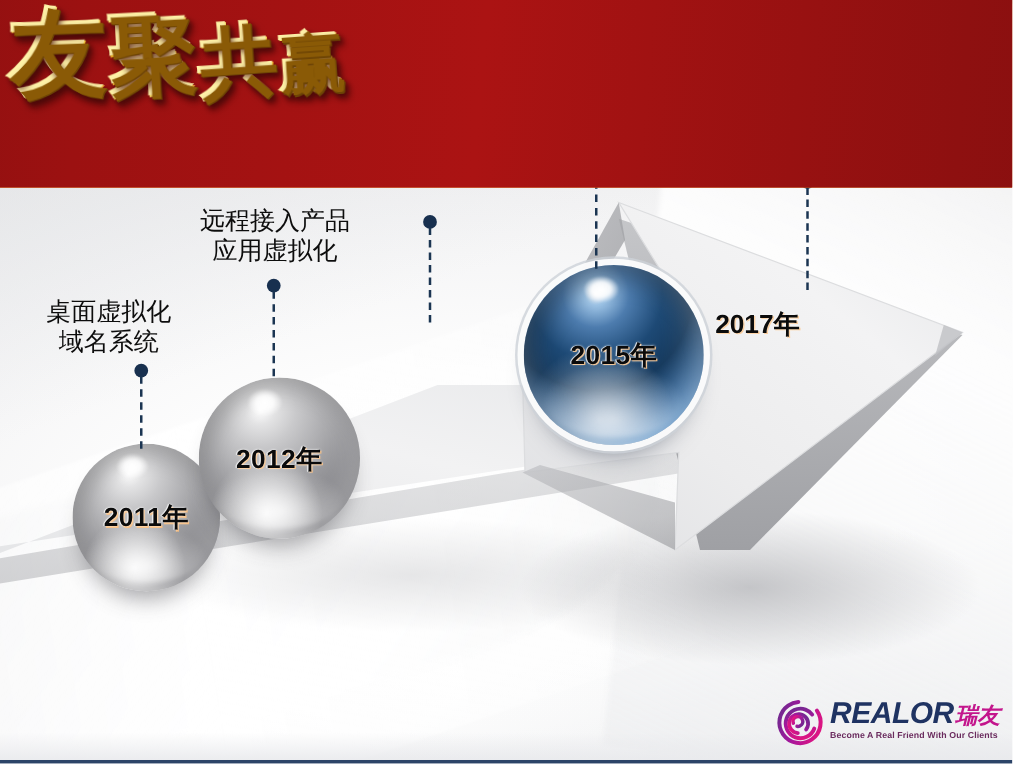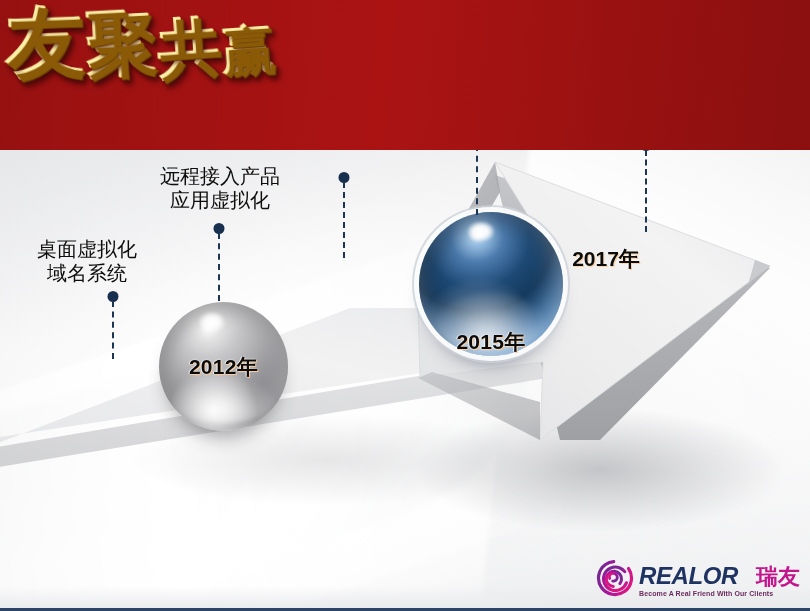--- a/index.html
+++ b/index.html
@@ -138,21 +138,20 @@
   .sphere-blue{
     background:
       radial-gradient(circle at 42% 86%, rgba(255,255,255,.55) 0%, rgba(255,255,255,0) 40%),
       radial-gradient(circle at 40% 16%, #ffffff 0%, #9ec4e6 6%, #4d7cae 18%, #1d4975 36%, #15395d 52%, #2f6398 70%, #4f8fcb 84%, #7fb6e2 95%, #a8cdec 100%);
     box-shadow:
        0 0 0 5px rgba(255,255,255,.88),
        0 0 0 7px rgba(205,210,216,.8),
        inset -6px -12px 26px rgba(255,255,255,.35),
        inset 6px 10px 20px rgba(0,0,0,.3),
        0 16px 20px -9px rgba(40,50,70,.5);
-    align-items: flex-end;
   }
   .sphere-blue::before{
     content:"";position:absolute;left:33%;top:6%;
     width:20%;height:15%;border-radius:50%;
     background:radial-gradient(ellipse at 50% 50%,#ffffff 0%,rgba(255,255,255,.9) 38%,rgba(255,255,255,0) 74%);
     filter:blur(1px);
   }
   .sphere-blue::after{
     content:"";position:absolute;left:12%;bottom:4%;
     width:76%;height:40%;border-radius:50%;
@@ -180,32 +179,32 @@
     background:#18304f;
     transform:translateX(-50%);
   }
   .callout .stem{
     position:absolute;width:0;
     border-left:2px dashed #1b3552;
     transform:translateX(-50%);
   }
 
   
-  #logo{position:absolute;right:10px;bottom:14px;display:flex;align-items:flex-end;}
+  #logo{position:absolute;right:10px;bottom:14px;display:flex;align-items:flex-start;}
   #logo .mark{position:relative;width:38px;height:38px;margin-right:5px;}
   #logo .txt{display:flex;flex-direction:column;align-items:flex-start;line-height:1;}
   #logo .wordmark{display:flex;align-items:baseline;}
   #logo .realor{
     font-family:"Liberation Sans","DejaVu Sans",sans-serif;
     font-weight:bold;font-style:italic;font-size:24px;letter-spacing:-.4px;
     color:#1f3362;
   }
   #logo .ruiyou{
     font-family:"DejaVu Sans","Liberation Sans",sans-serif;
-    font-weight:bold;font-size:22px;margin-left:18px;
+    font-weight:bold;font-style:italic;font-size:18px;margin-left:1px;
     color:#c3158c;
   }
   #logo .tagline{
     font-family:"Liberation Sans","DejaVu Sans",sans-serif;
     font-size:7px;font-weight:bold;color:#6a2b5e;letter-spacing:.1px;margin-top:2px;
   }
 
   
   #bottom-rule{position:absolute;left:0;bottom:0;width:810px;height:3px;background:#2c4468;}
   #bottom-soft{position:absolute;left:0;bottom:3px;width:810px;height:22px;
@@ -274,20 +273,23 @@
     <div class="banner-top-line"></div>
 
     <div id="banner-title">
       <span class="ch c0">友</span>
       <span class="ch c1">聚</span>
       <span class="ch c2">共</span>
       <span class="ch c3">赢</span>
     </div>
   </div>
 
+  <div class="sphere sphere-gray" style="left:58px;top:355px;width:118px;height:118px;">
+    <span class="yr">2011年</span>
+  </div>
 
   <div class="sphere sphere-gray" style="left:159px;top:302px;width:129px;height:129px;justify-content:center;">
     <span class="yr">2012年</span>
   </div>
 
 
   <div class="sphere sphere-blue" style="left:419px;top:212px;width:144px;height:144px;">
     <span class="yr">2015年</span>
   </div>
 

